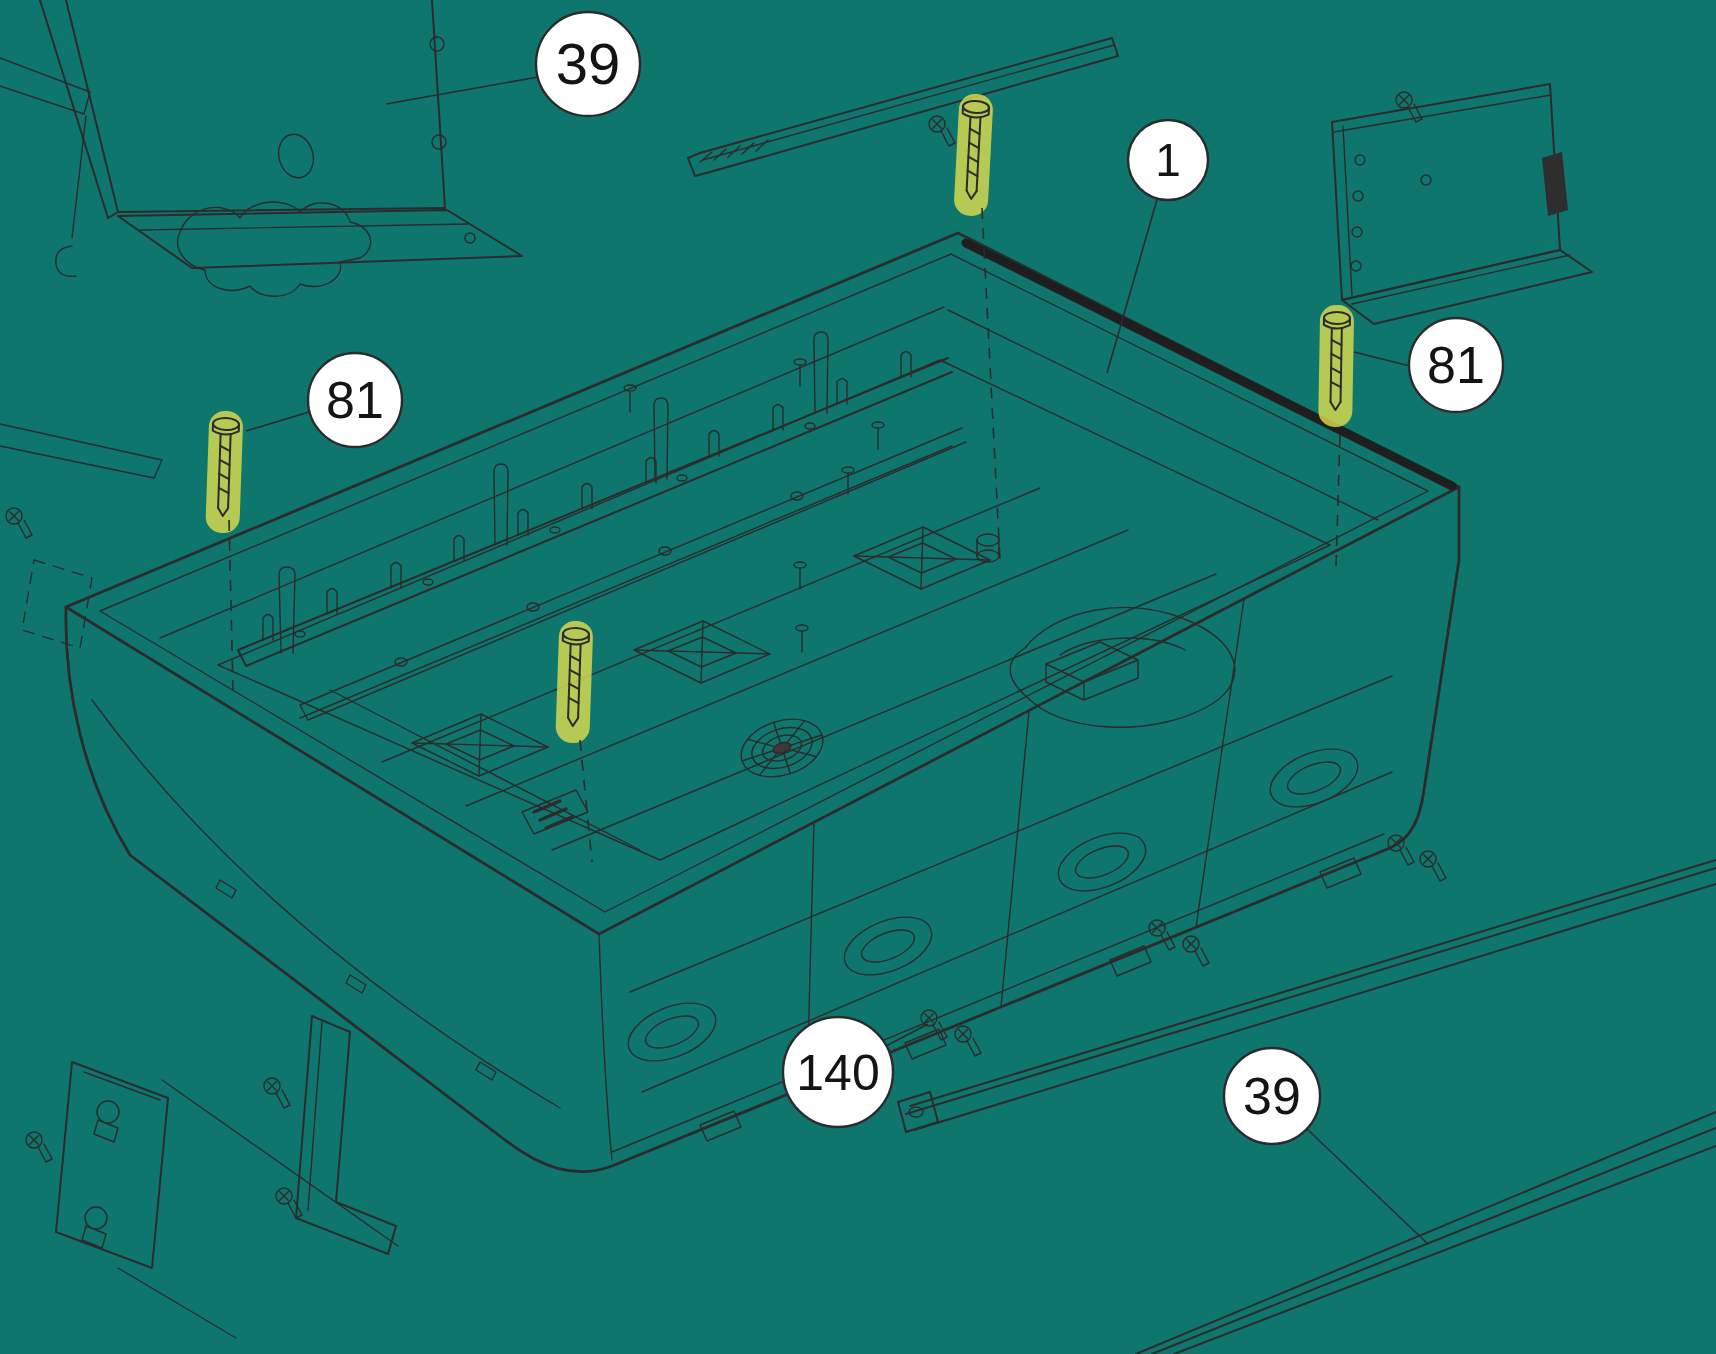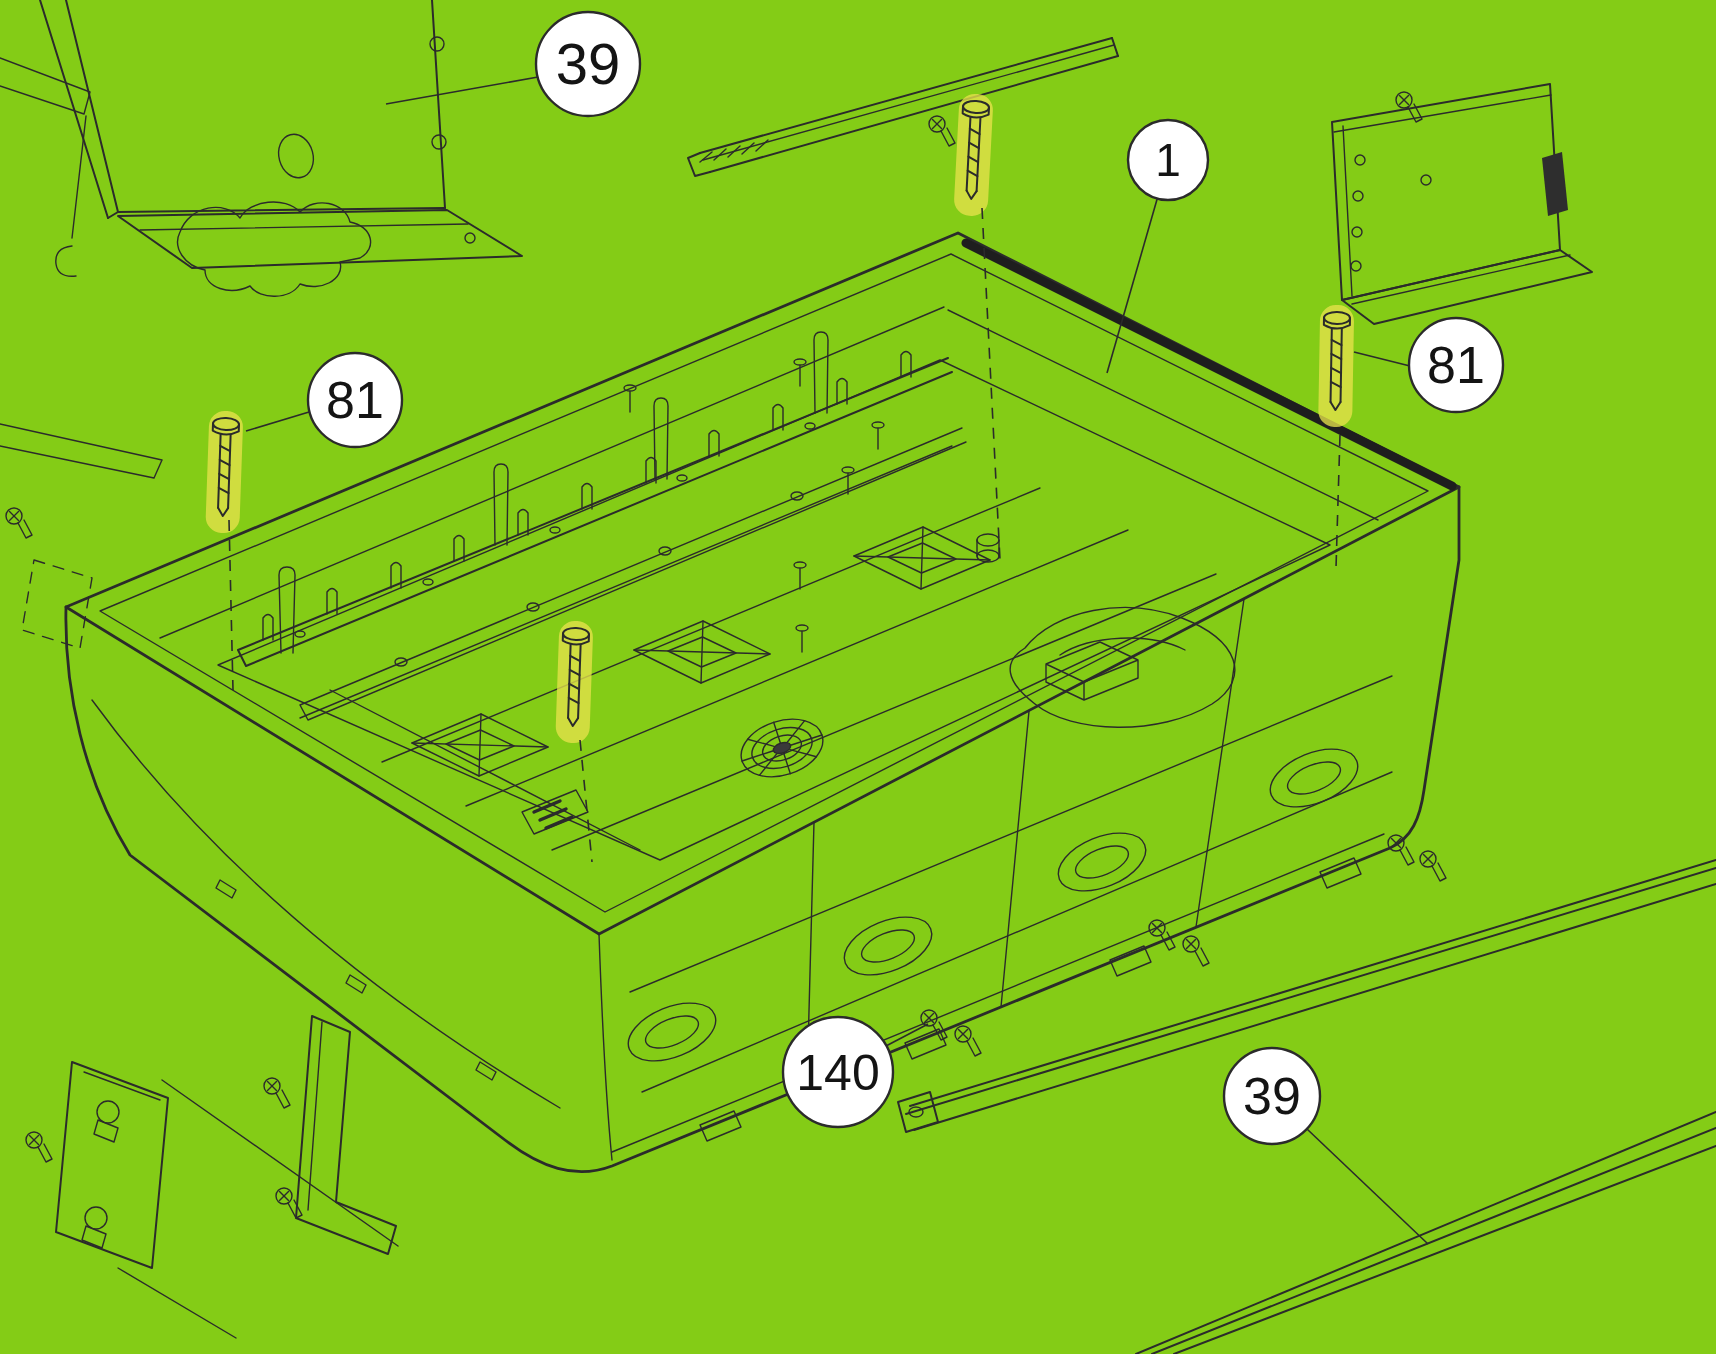--- a/index.html
+++ b/index.html
@@ -1,16 +1,16 @@
 <!DOCTYPE html>
 <html><head>
 <meta charset="utf-8">
 <style>
   html,body{margin:0;padding:0;background:#ffffff;}
-  .stage{position:relative;width:1716px;height:1354px;background:#84cc16;overflow:hidden;}
+  .stage{position:relative;width:1716px;height:1354px;background:#0f766e;overflow:hidden;}
   svg{display:block;}
   .ln{fill:none;stroke:#2b2b2b;stroke-width:2;stroke-linecap:round;stroke-linejoin:round;}
   .thin{stroke-width:1.4;}
   .xthick{stroke-width:2.8;}
   .leader{fill:none;stroke:#2b2b2b;stroke-width:1.6;}
   .dash{stroke-dasharray:11 9;}
   .bubble{fill:#ffffff;stroke:#2b2b2b;stroke-width:2.4;}
   .num{font-family:"Liberation Sans",sans-serif;fill:#141414;text-anchor:middle;}
   .darkfill{fill:#2e2e2e;stroke:none;}
   .band{stroke:#1e1e1e;stroke-width:9;stroke-linecap:round;fill:none;}

